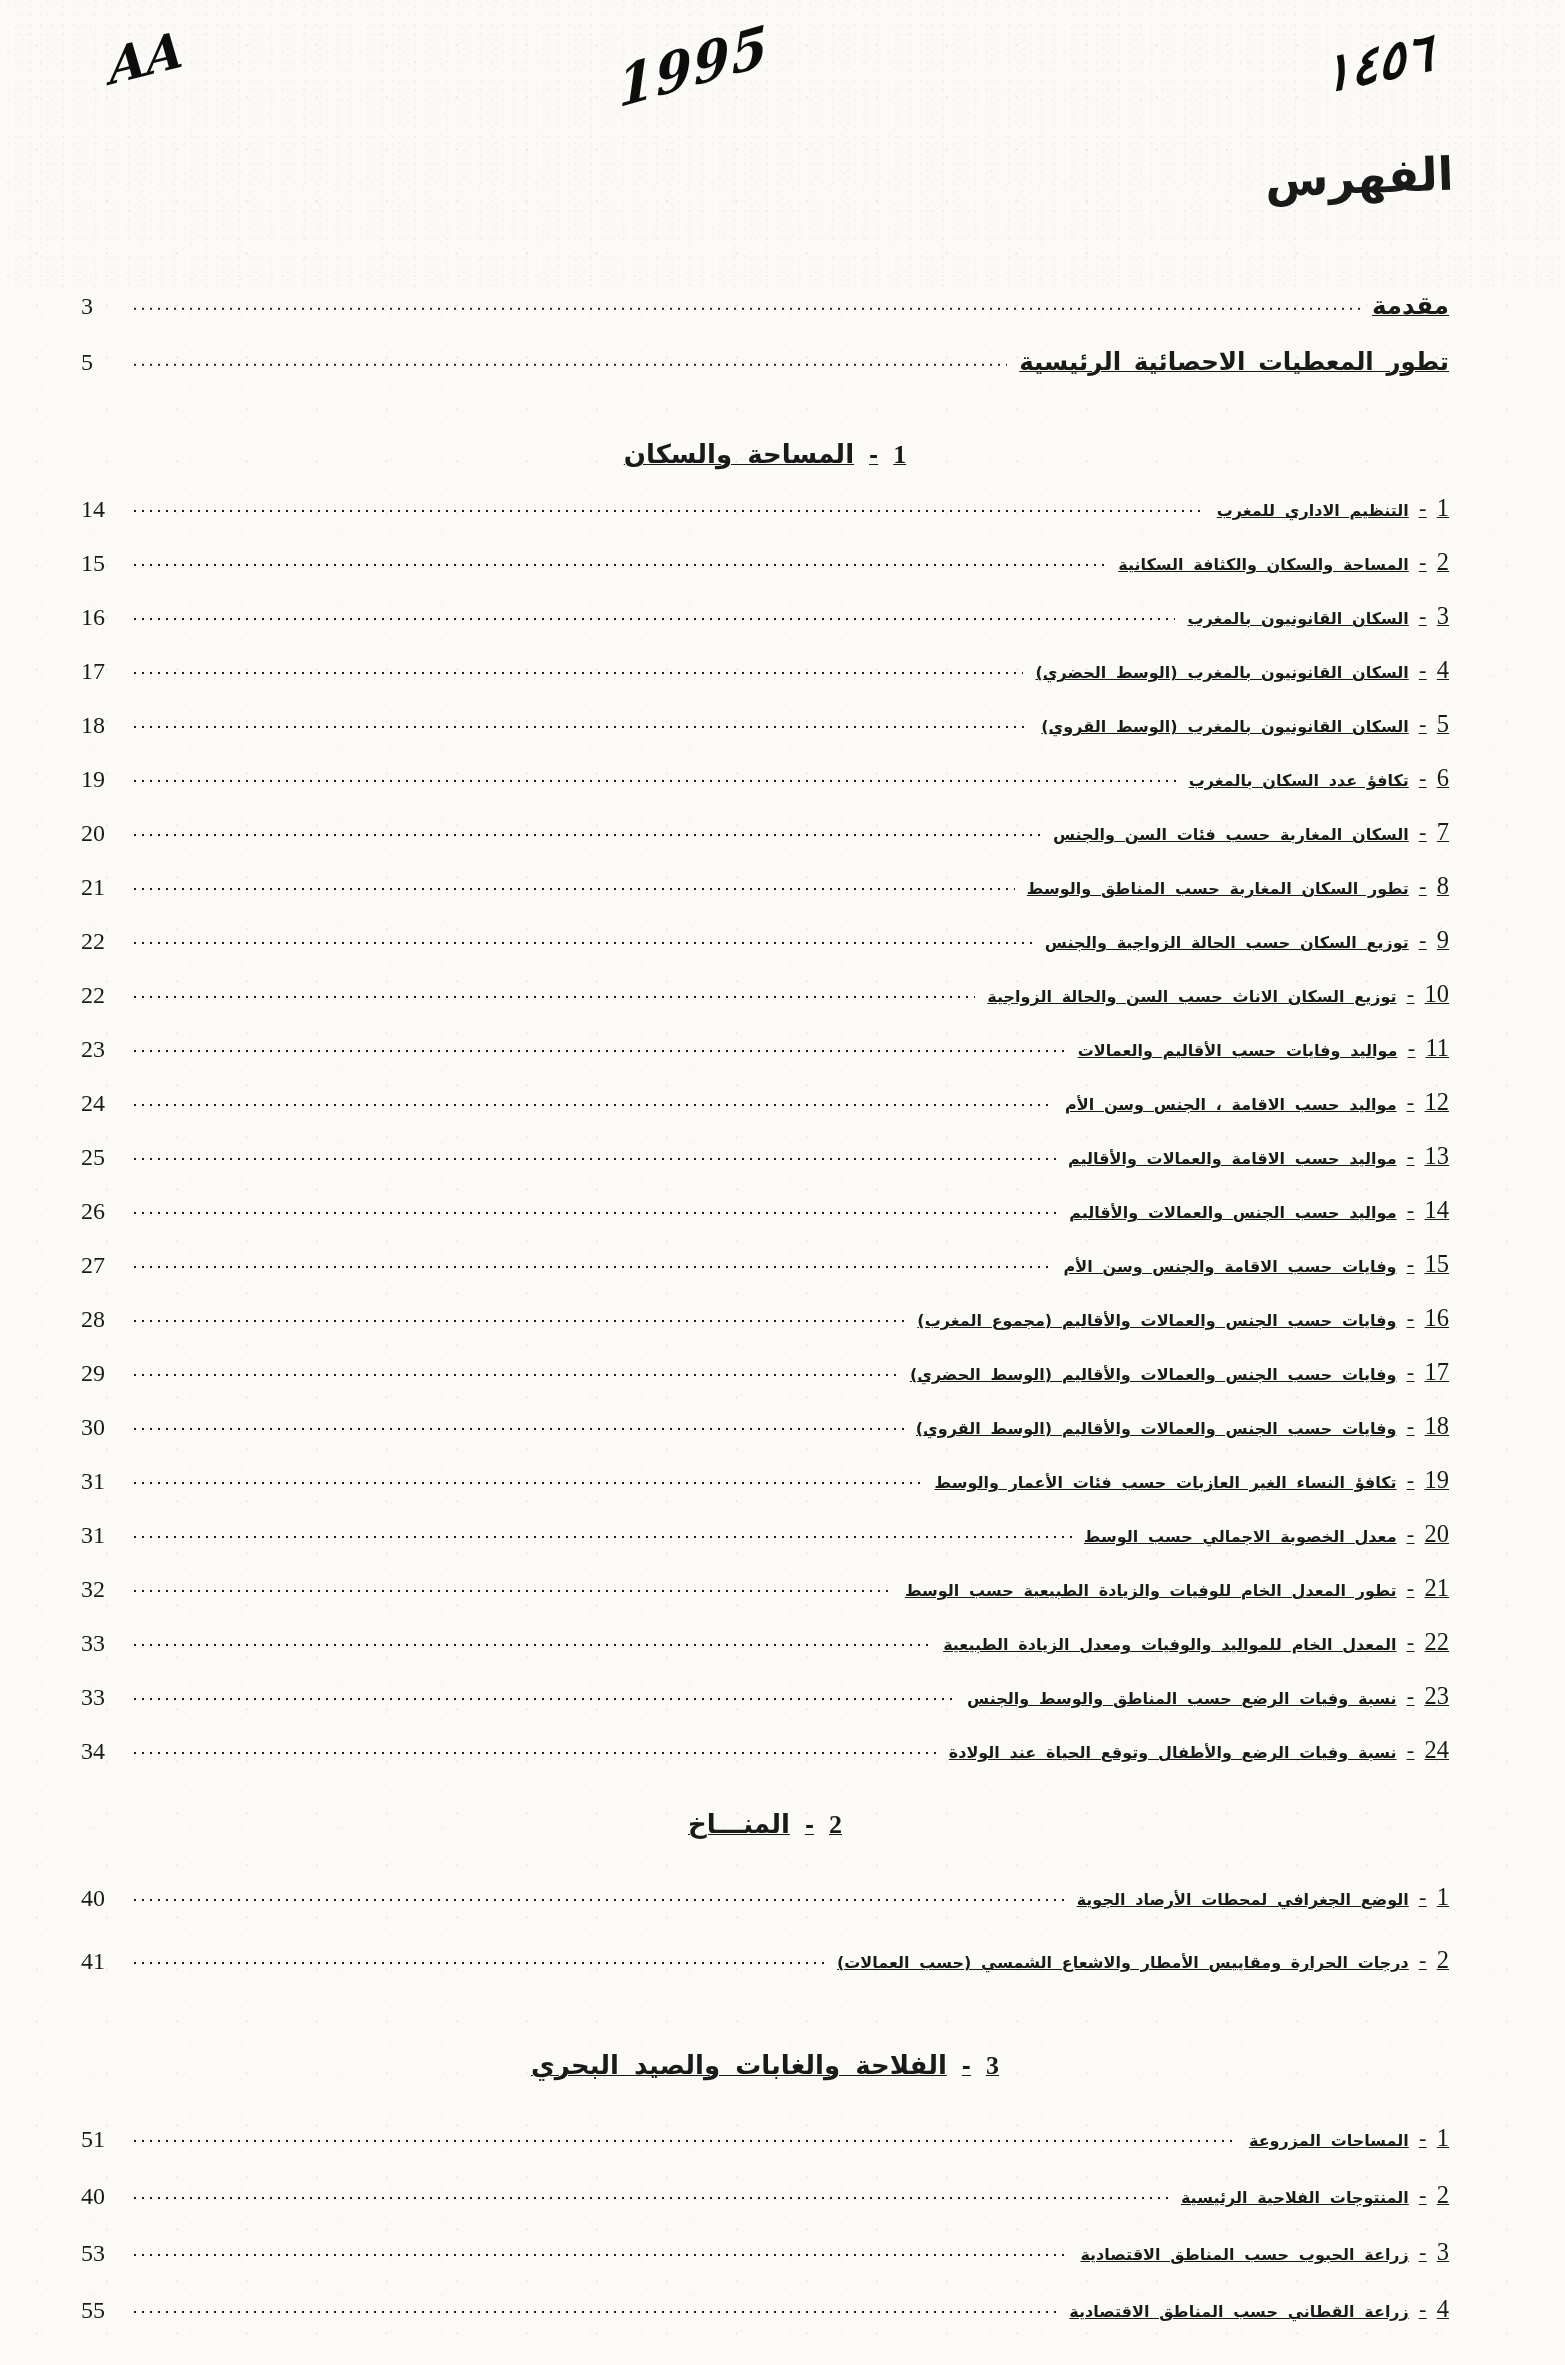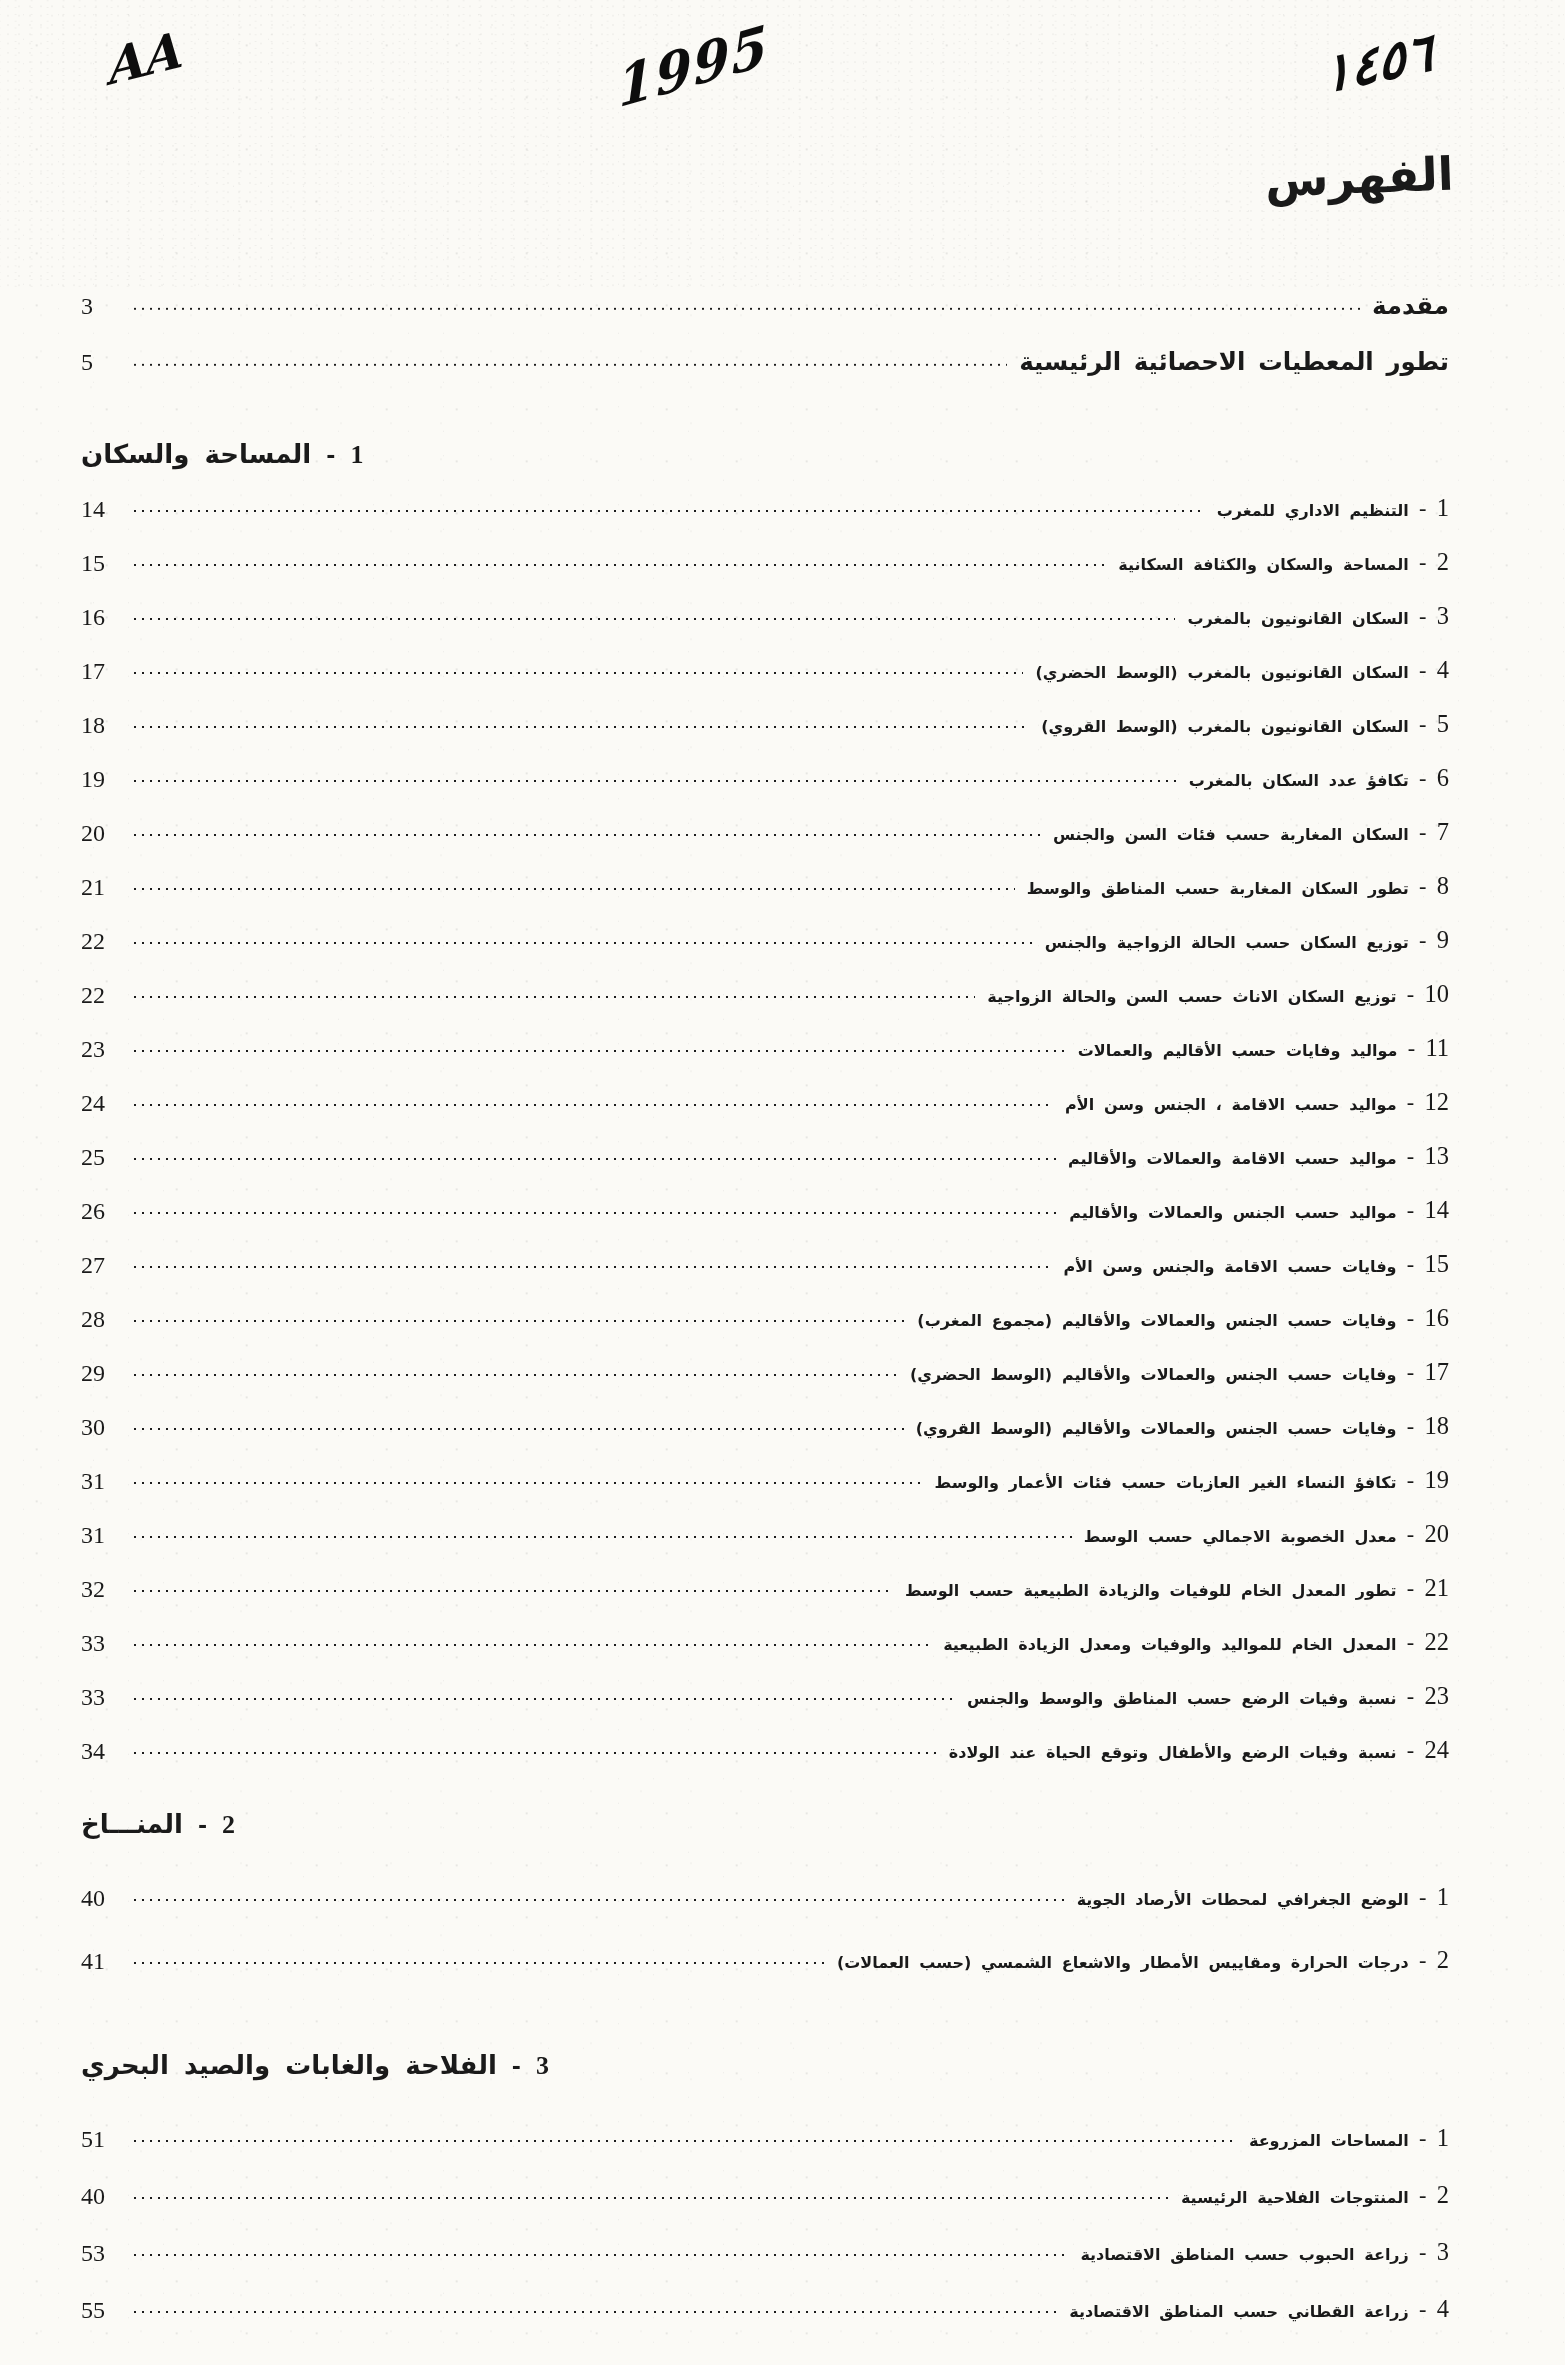--- a/index.html
+++ b/index.html
@@ -41,29 +41,29 @@
 
   
   .content{position:absolute;top:264px;left:81px;right:117px;}
 
   .row{display:flex;align-items:flex-end;height:54px;padding-bottom:10px;box-sizing:border-box;}
   .row .pnum{flex:0 0 auto;min-width:42px;text-align:left;
     font-family:"Liberation Serif","DejaVu Serif",serif;font-size:24px;line-height:1;}
   .row .leader{flex:1 1 auto;height:7.6px;margin:0 12px 6px 8.4px;
     background-image:radial-gradient(circle,#1c1c1c 1.1px,transparent 1.5px);
     background-size:8px 7.6px;background-repeat:repeat-x;background-position:left bottom;}
-  .entry{flex:0 0 auto;direction:rtl;white-space:nowrap;line-height:1;}
+  .entry{flex:0 0 auto;direction:rtl;white-space:nowrap;line-height:1;text-decoration:underline;}
   .entry .inum{font-family:"Liberation Serif","DejaVu Serif",serif;font-size:24.5px;}
   .entry .idash{margin:0 10px;font-size:22px;}
   .entry .ilabel{font-size:16px;font-weight:700;word-spacing:4.2px;}
 
   .front .ilabel{font-size:24.5px;}
   .front{height:56px;}
 
-  .sec-row{display:flex;justify-content:flex-start;align-items:flex-end;
+  .sec-row{display:flex;justify-content:center;align-items:flex-end;
     height:52px;padding-bottom:5px;box-sizing:border-box;}
   .sec-row .entry .inum{font-size:26px;font-weight:700;}
   .sec-row .entry .idash{margin:0 15px;font-weight:700;}
   .sec-row .entry .ilabel{font-size:26px;font-weight:700;word-spacing:6px;}
 
   .gap-front{height:8.4px;}
   .gap-sec1{height:37px;}
   .gap-items{height:3.4px;}
   .gap-sec2{height:18.6px;}
   .gap-sec2-items{height:13.5px;}

